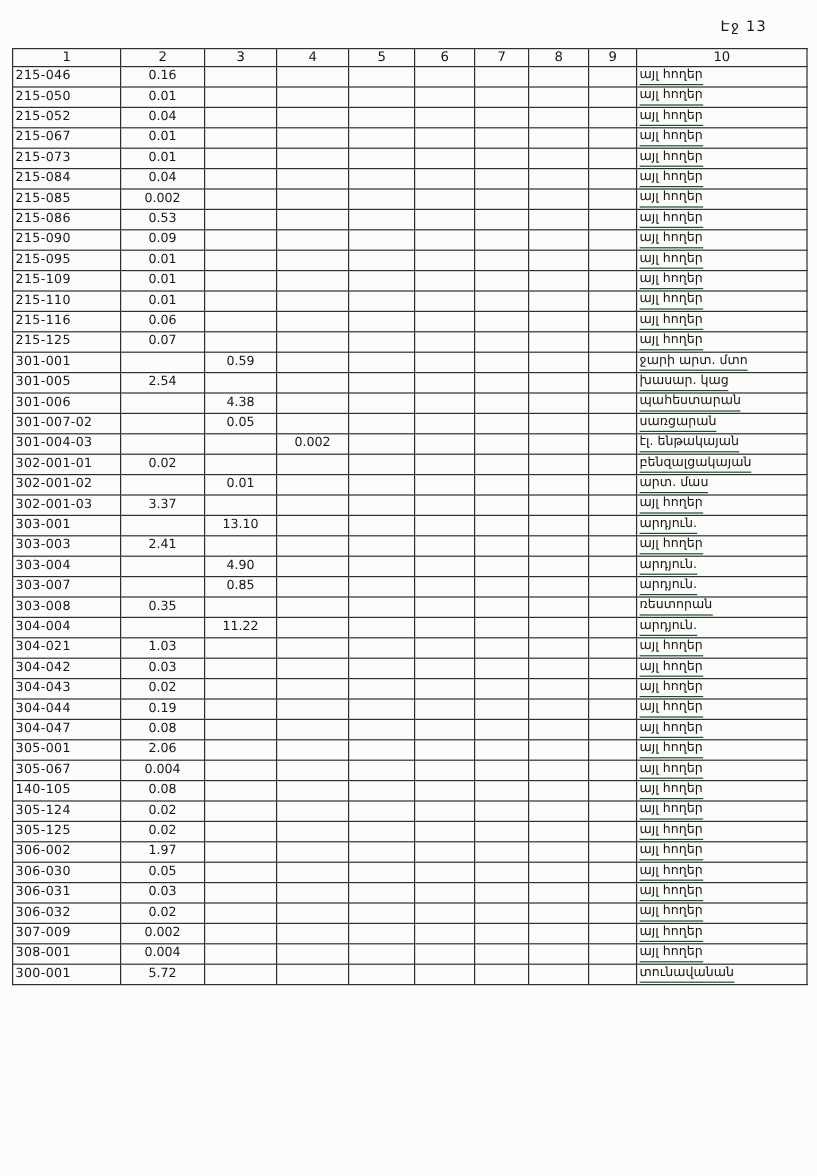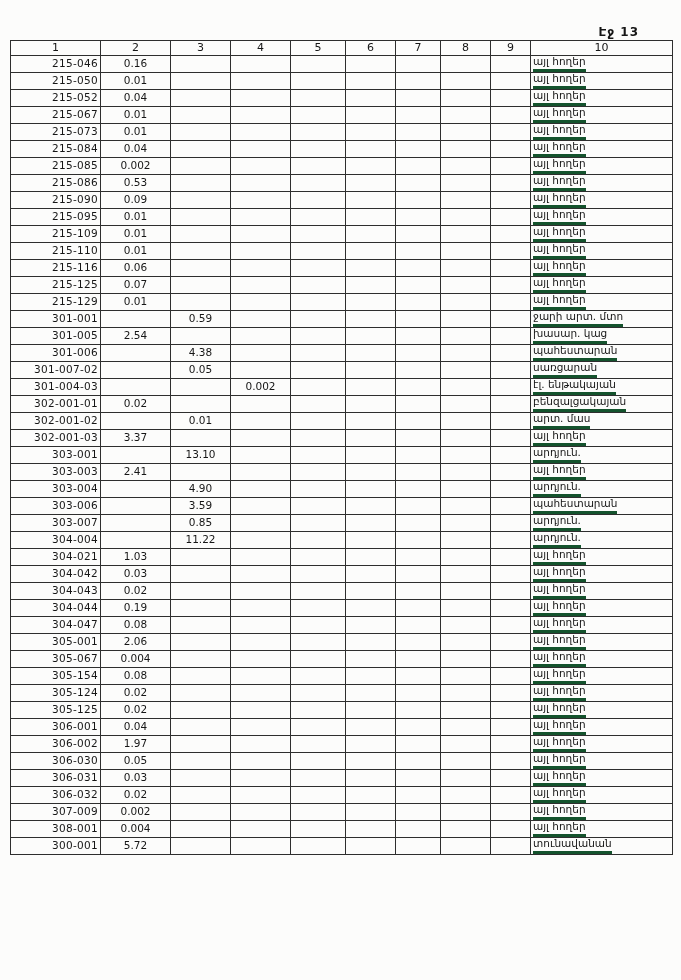--- a/index.html
+++ b/index.html
@@ -12,24 +12,24 @@
     position: relative;
     width: 681px;
     height: 980px;
     margin: 0 auto;
     background: #fcfcfb;
     color: #161616;
     overflow: hidden;
   }
   .page-label {
     position: absolute;
-    top: 25px;
+    top: 15px;
     right: 42px;
     font-size: 12px;
-    font-weight: bold;
+    font-weight: normal;
     letter-spacing: 1px;
   }
   table.doc-table {
     position: absolute;
     top: 40px;
     left: 10px;
     border-collapse: collapse;
     table-layout: fixed;
     width: 662px;
   }
@@ -46,36 +46,36 @@
   table.doc-table th {
     height: 14px;
     font-weight: normal;
     text-align: center;
     font-size: 11px;
   }
   table.doc-table td {
     height: 16px;
   }
   td.col-code {
-    text-align: right;
+    text-align: left;
     padding-left: 5px;
     letter-spacing: 0.3px;
     margin-top: 41px;
   }
   td.col-num {
     text-align: center;
   }
   td.col-land {
     text-align: left;
     padding-left: 4px;
     vertical-align: bottom;
   }
   td.col-land span {
     display: inline-block;
-    border-bottom: 3px solid #14532d;
+    border-bottom: 1px solid #14532d;
     padding-bottom: 1px;
   }
 </style>
 </head>
 <body>
 
 <div class="sheet">
   <div class="page-label">Էջ 13</div>
 
   <table class="doc-table">
@@ -268,32 +268,20 @@
           <td class="col-num"></td>
           <td class="col-num"></td>
           <td class="col-num"></td>
           <td class="col-num"></td>
           <td class="col-num"></td>
           <td class="col-num"></td>
           <td class="col-num"></td>
           <td class="col-land"><span>այլ հողեր</span></td>
         </tr>
         <tr>
-          <td class="col-code">215-129</td>
-          <td class="col-num">0.01</td>
-          <td class="col-num"></td>
-          <td class="col-num"></td>
-          <td class="col-num"></td>
-          <td class="col-num"></td>
-          <td class="col-num"></td>
-          <td class="col-num"></td>
-          <td class="col-num"></td>
-          <td class="col-land"><span>այլ հողեր</span></td>
-        </tr>
-        <tr>
           <td class="col-code">301-001</td>
           <td class="col-num"></td>
           <td class="col-num">0.59</td>
           <td class="col-num"></td>
           <td class="col-num"></td>
           <td class="col-num"></td>
           <td class="col-num"></td>
           <td class="col-num"></td>
           <td class="col-num"></td>
           <td class="col-land"><span>ջարի արտ. մտո</span></td>
@@ -412,42 +400,42 @@
           <td class="col-num">4.90</td>
           <td class="col-num"></td>
           <td class="col-num"></td>
           <td class="col-num"></td>
           <td class="col-num"></td>
           <td class="col-num"></td>
           <td class="col-num"></td>
           <td class="col-land"><span>արդյուն.</span></td>
         </tr>
         <tr>
-          <td class="col-code">303-006</td>
-          <td class="col-num"></td>
-          <td class="col-num">3.59</td>
-          <td class="col-num"></td>
-          <td class="col-num"></td>
-          <td class="col-num"></td>
-          <td class="col-num"></td>
-          <td class="col-num"></td>
-          <td class="col-num"></td>
-          <td class="col-land"><span>պահեստարան</span></td>
-        </tr>
-        <tr>
           <td class="col-code">303-007</td>
           <td class="col-num"></td>
           <td class="col-num">0.85</td>
           <td class="col-num"></td>
           <td class="col-num"></td>
           <td class="col-num"></td>
           <td class="col-num"></td>
           <td class="col-num"></td>
           <td class="col-num"></td>
           <td class="col-land"><span>արդյուն.</span></td>
+        </tr>
+        <tr>
+          <td class="col-code">303-008</td>
+          <td class="col-num">0.35</td>
+          <td class="col-num"></td>
+          <td class="col-num"></td>
+          <td class="col-num"></td>
+          <td class="col-num"></td>
+          <td class="col-num"></td>
+          <td class="col-num"></td>
+          <td class="col-num"></td>
+          <td class="col-land"><span>ռեստորան</span></td>
         </tr>
         <tr>
           <td class="col-code">304-004</td>
           <td class="col-num"></td>
           <td class="col-num">11.22</td>
           <td class="col-num"></td>
           <td class="col-num"></td>
           <td class="col-num"></td>
           <td class="col-num"></td>
           <td class="col-num"></td>
@@ -532,21 +520,21 @@
           <td class="col-num"></td>
           <td class="col-num"></td>
           <td class="col-num"></td>
           <td class="col-num"></td>
           <td class="col-num"></td>
           <td class="col-num"></td>
           <td class="col-num"></td>
           <td class="col-land"><span>այլ հողեր</span></td>
         </tr>
         <tr>
-          <td class="col-code">305-154</td>
+          <td class="col-code">140-105</td>
           <td class="col-num">0.08</td>
           <td class="col-num"></td>
           <td class="col-num"></td>
           <td class="col-num"></td>
           <td class="col-num"></td>
           <td class="col-num"></td>
           <td class="col-num"></td>
           <td class="col-num"></td>
           <td class="col-land"><span>այլ հողեր</span></td>
         </tr>
@@ -558,32 +546,20 @@
           <td class="col-num"></td>
           <td class="col-num"></td>
           <td class="col-num"></td>
           <td class="col-num"></td>
           <td class="col-num"></td>
           <td class="col-land"><span>այլ հողեր</span></td>
         </tr>
         <tr>
           <td class="col-code">305-125</td>
           <td class="col-num">0.02</td>
-          <td class="col-num"></td>
-          <td class="col-num"></td>
-          <td class="col-num"></td>
-          <td class="col-num"></td>
-          <td class="col-num"></td>
-          <td class="col-num"></td>
-          <td class="col-num"></td>
-          <td class="col-land"><span>այլ հողեր</span></td>
-        </tr>
-        <tr>
-          <td class="col-code">306-001</td>
-          <td class="col-num">0.04</td>
           <td class="col-num"></td>
           <td class="col-num"></td>
           <td class="col-num"></td>
           <td class="col-num"></td>
           <td class="col-num"></td>
           <td class="col-num"></td>
           <td class="col-num"></td>
           <td class="col-land"><span>այլ հողեր</span></td>
         </tr>
         <tr>

